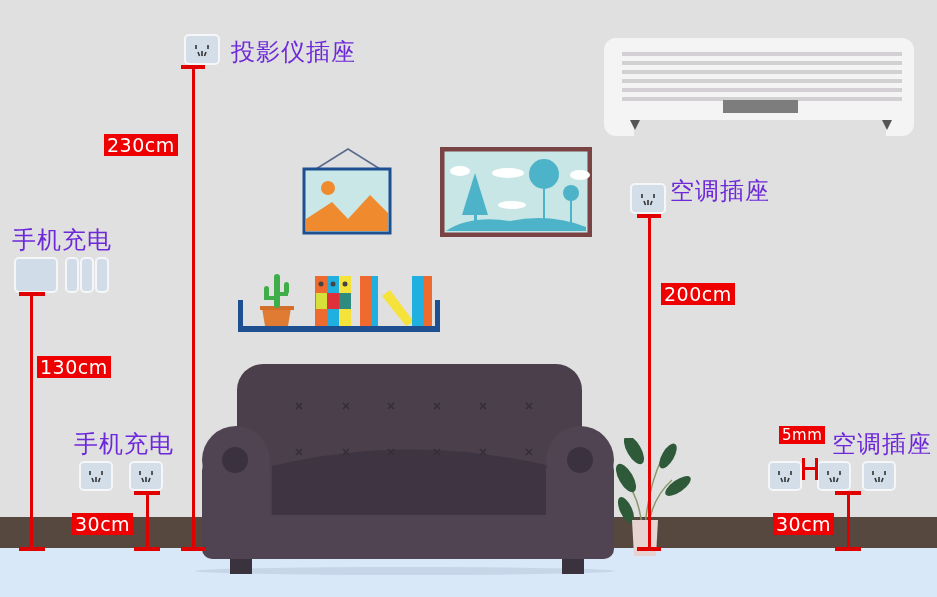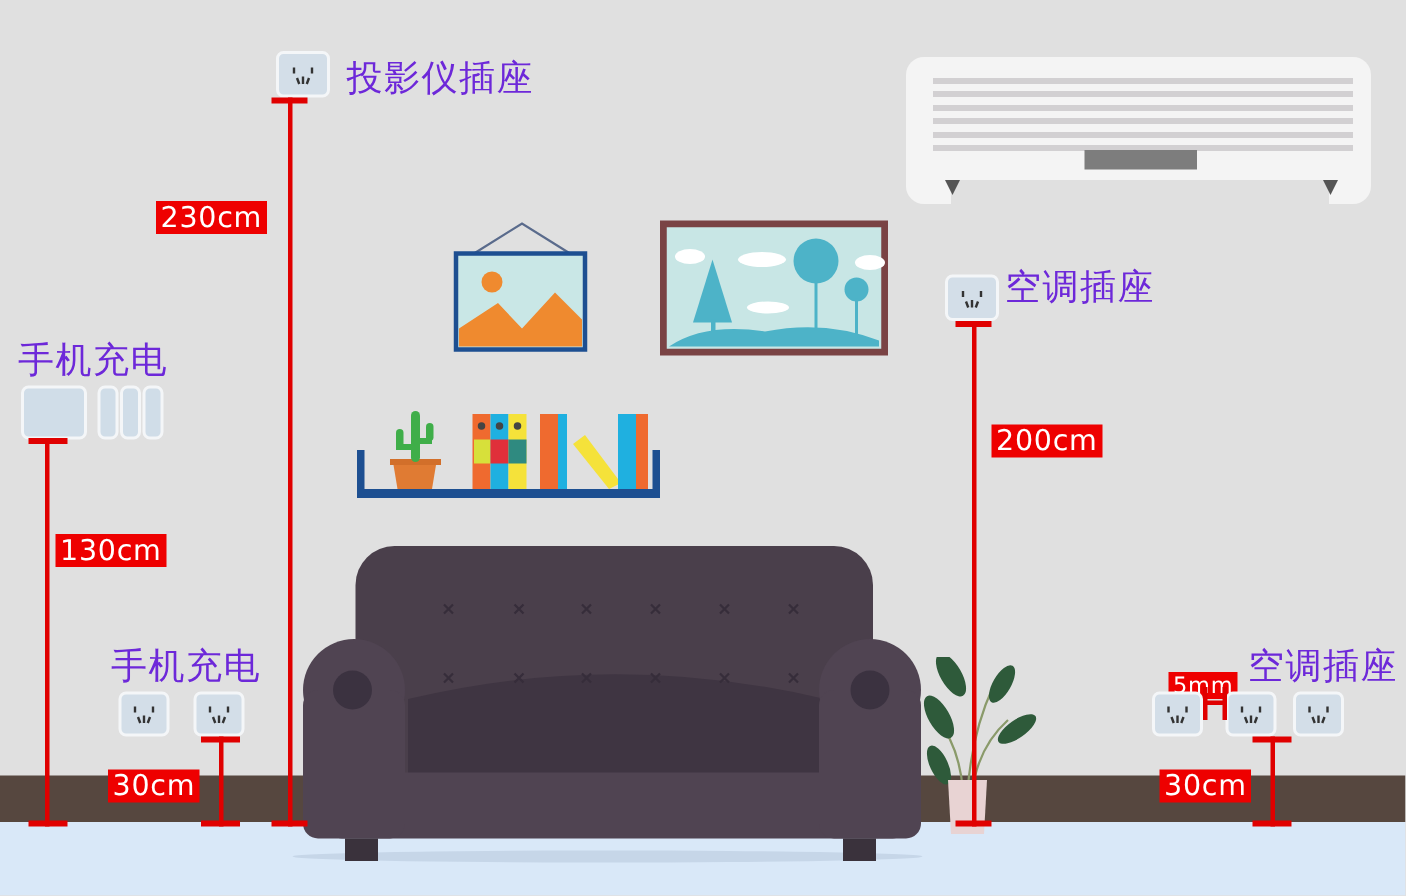--- a/index.html
+++ b/index.html
@@ -181,21 +181,21 @@
 <div class="abs socket" style="left:129px;top:461px">
     <svg width="20" height="16">
       <use href="#sock"></use>
     </svg>
   </div>
 <div class="abs hcap" style="left:134px;top:491px;width:26px"></div>
 <div class="abs vline" style="left:146px;top:491px;height:60px"></div>
 <div class="abs hcap" style="left:134px;top:547px;width:26px"></div>
 <div class="abs dim" style="left:72px;top:513px">30cm</div>
 
-<div class="abs dim small" style="left:779px;top:448px">5mm</div>
+<div class="abs dim small" style="left:779px;top:426px">5mm</div>
 <div class="abs label" style="left:832px;top:428px">空调插座</div>
 <div class="abs socket" style="left:768px;top:461px">
     <svg width="20" height="16">
       <use href="#sock"></use>
     </svg>
   </div>
 <div class="abs socket" style="left:817px;top:461px">
     <svg width="20" height="16">
       <use href="#sock"></use>
     </svg>

